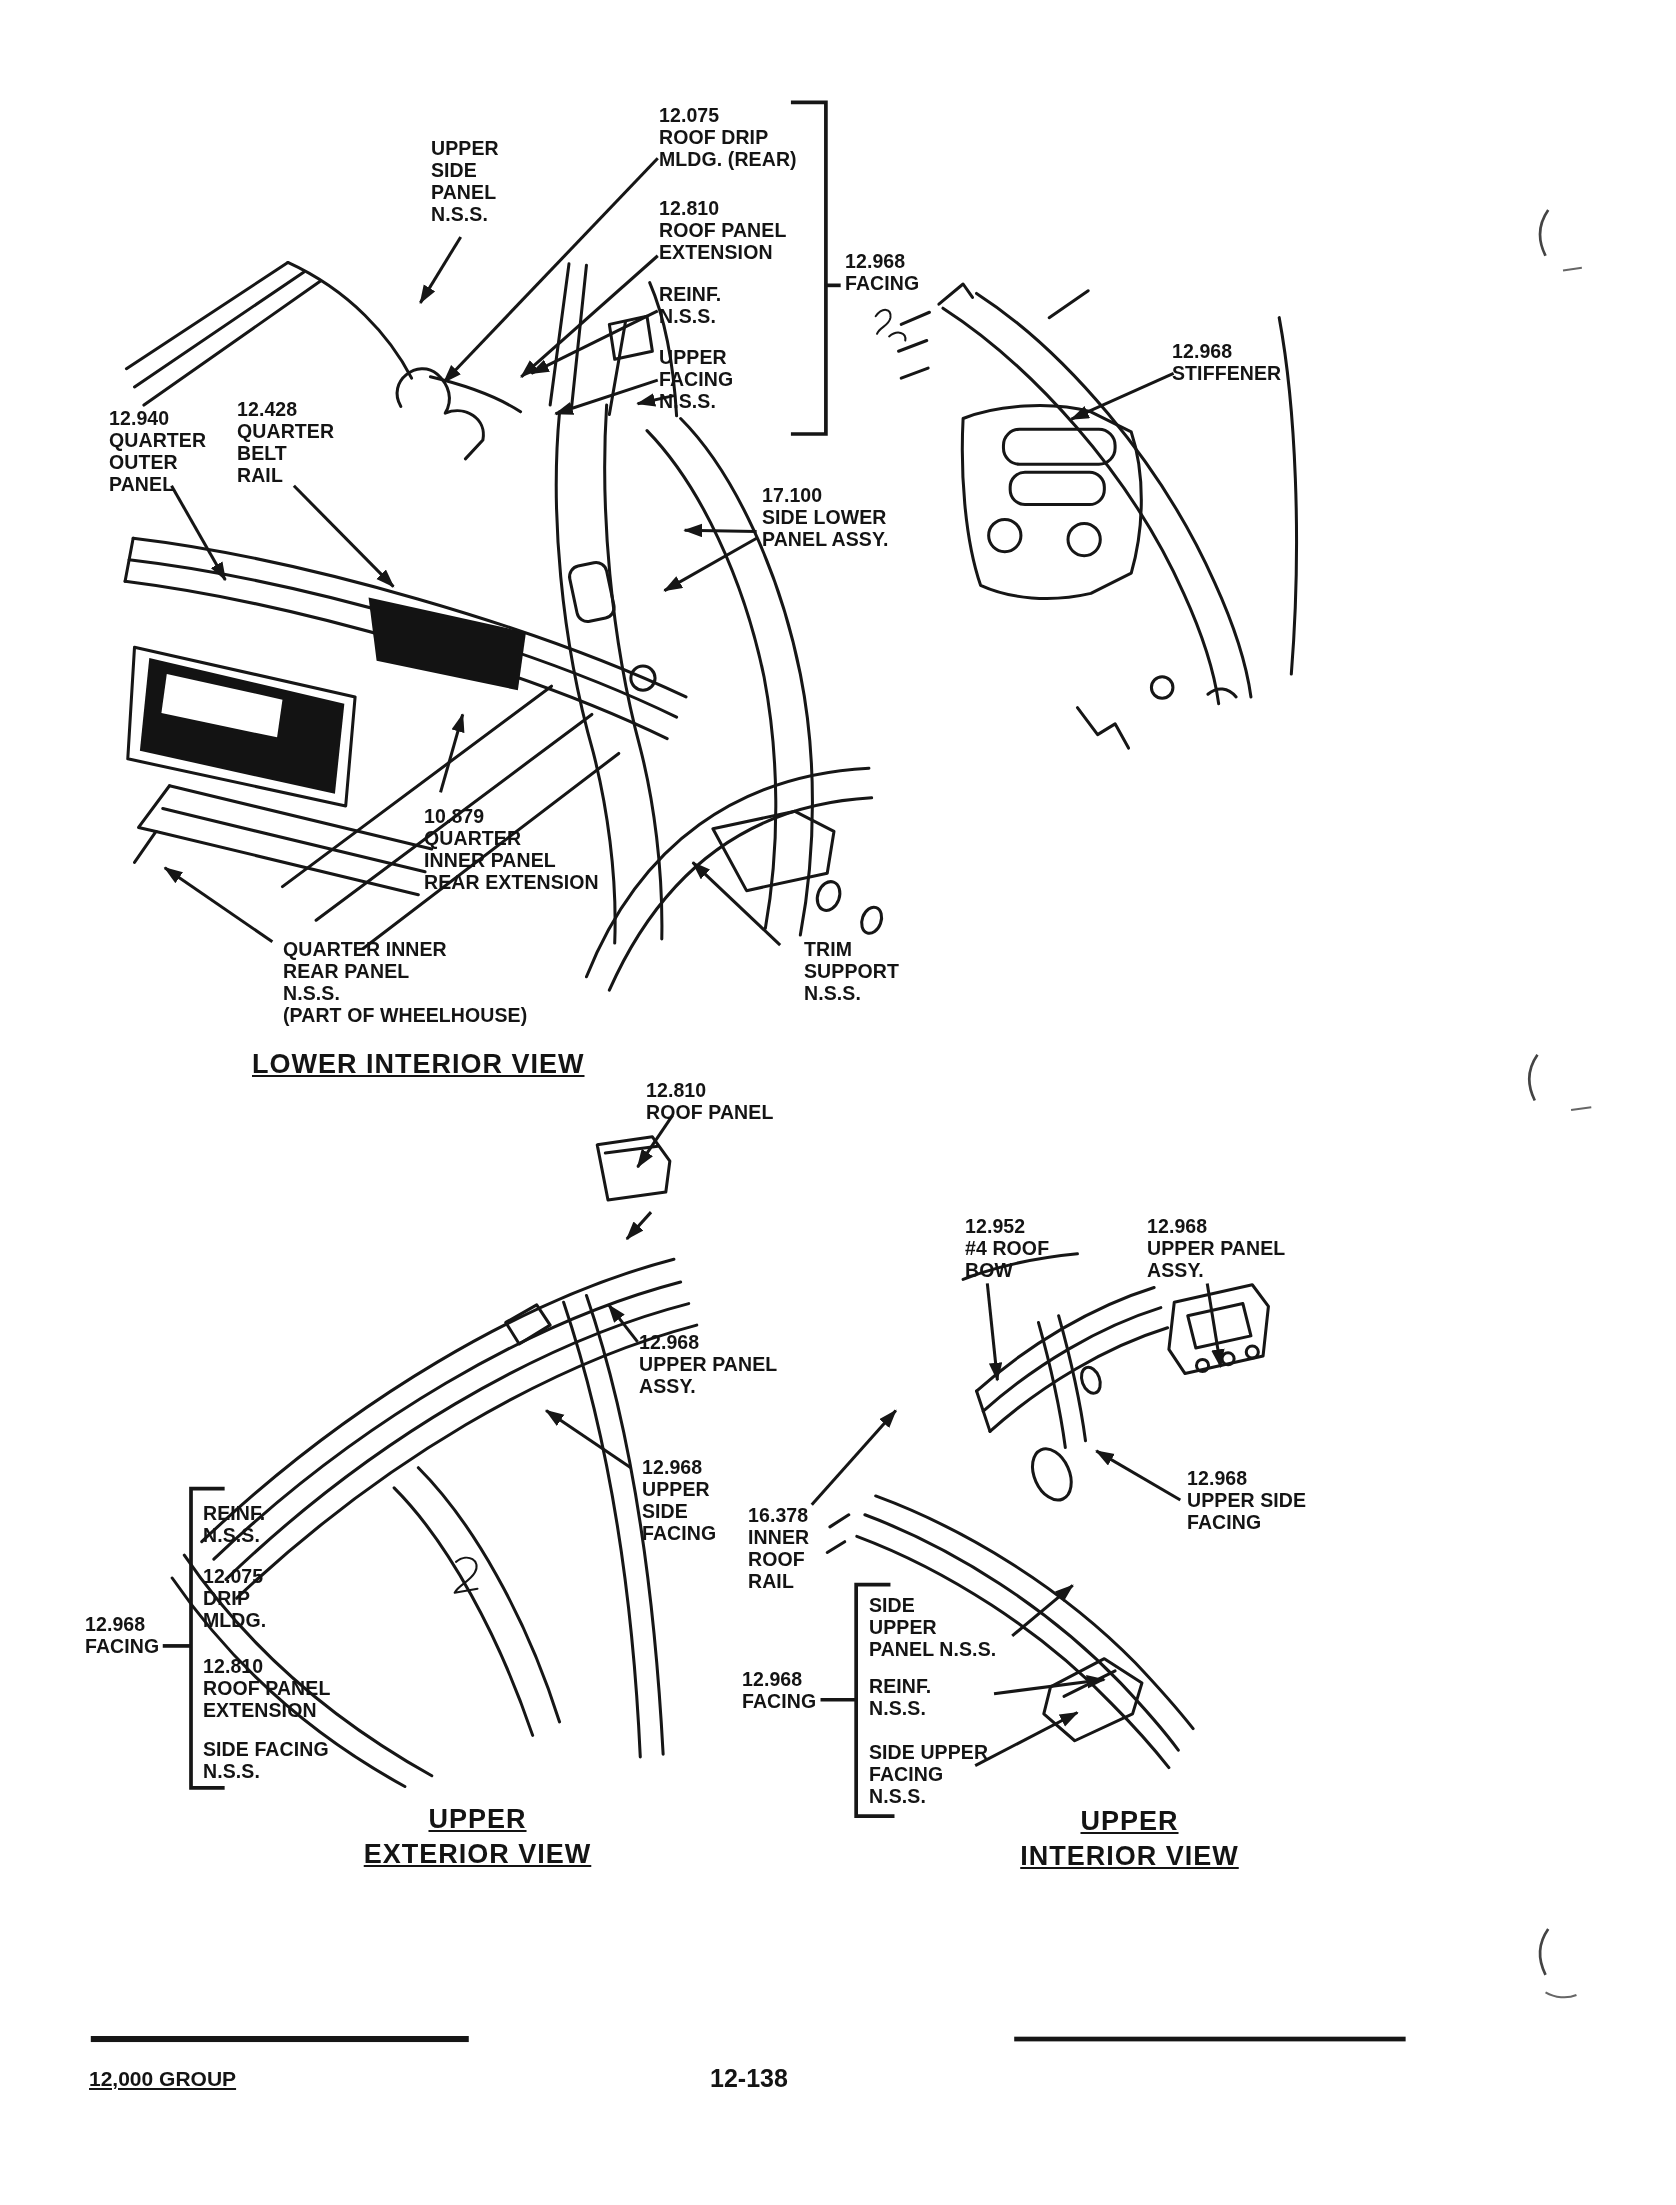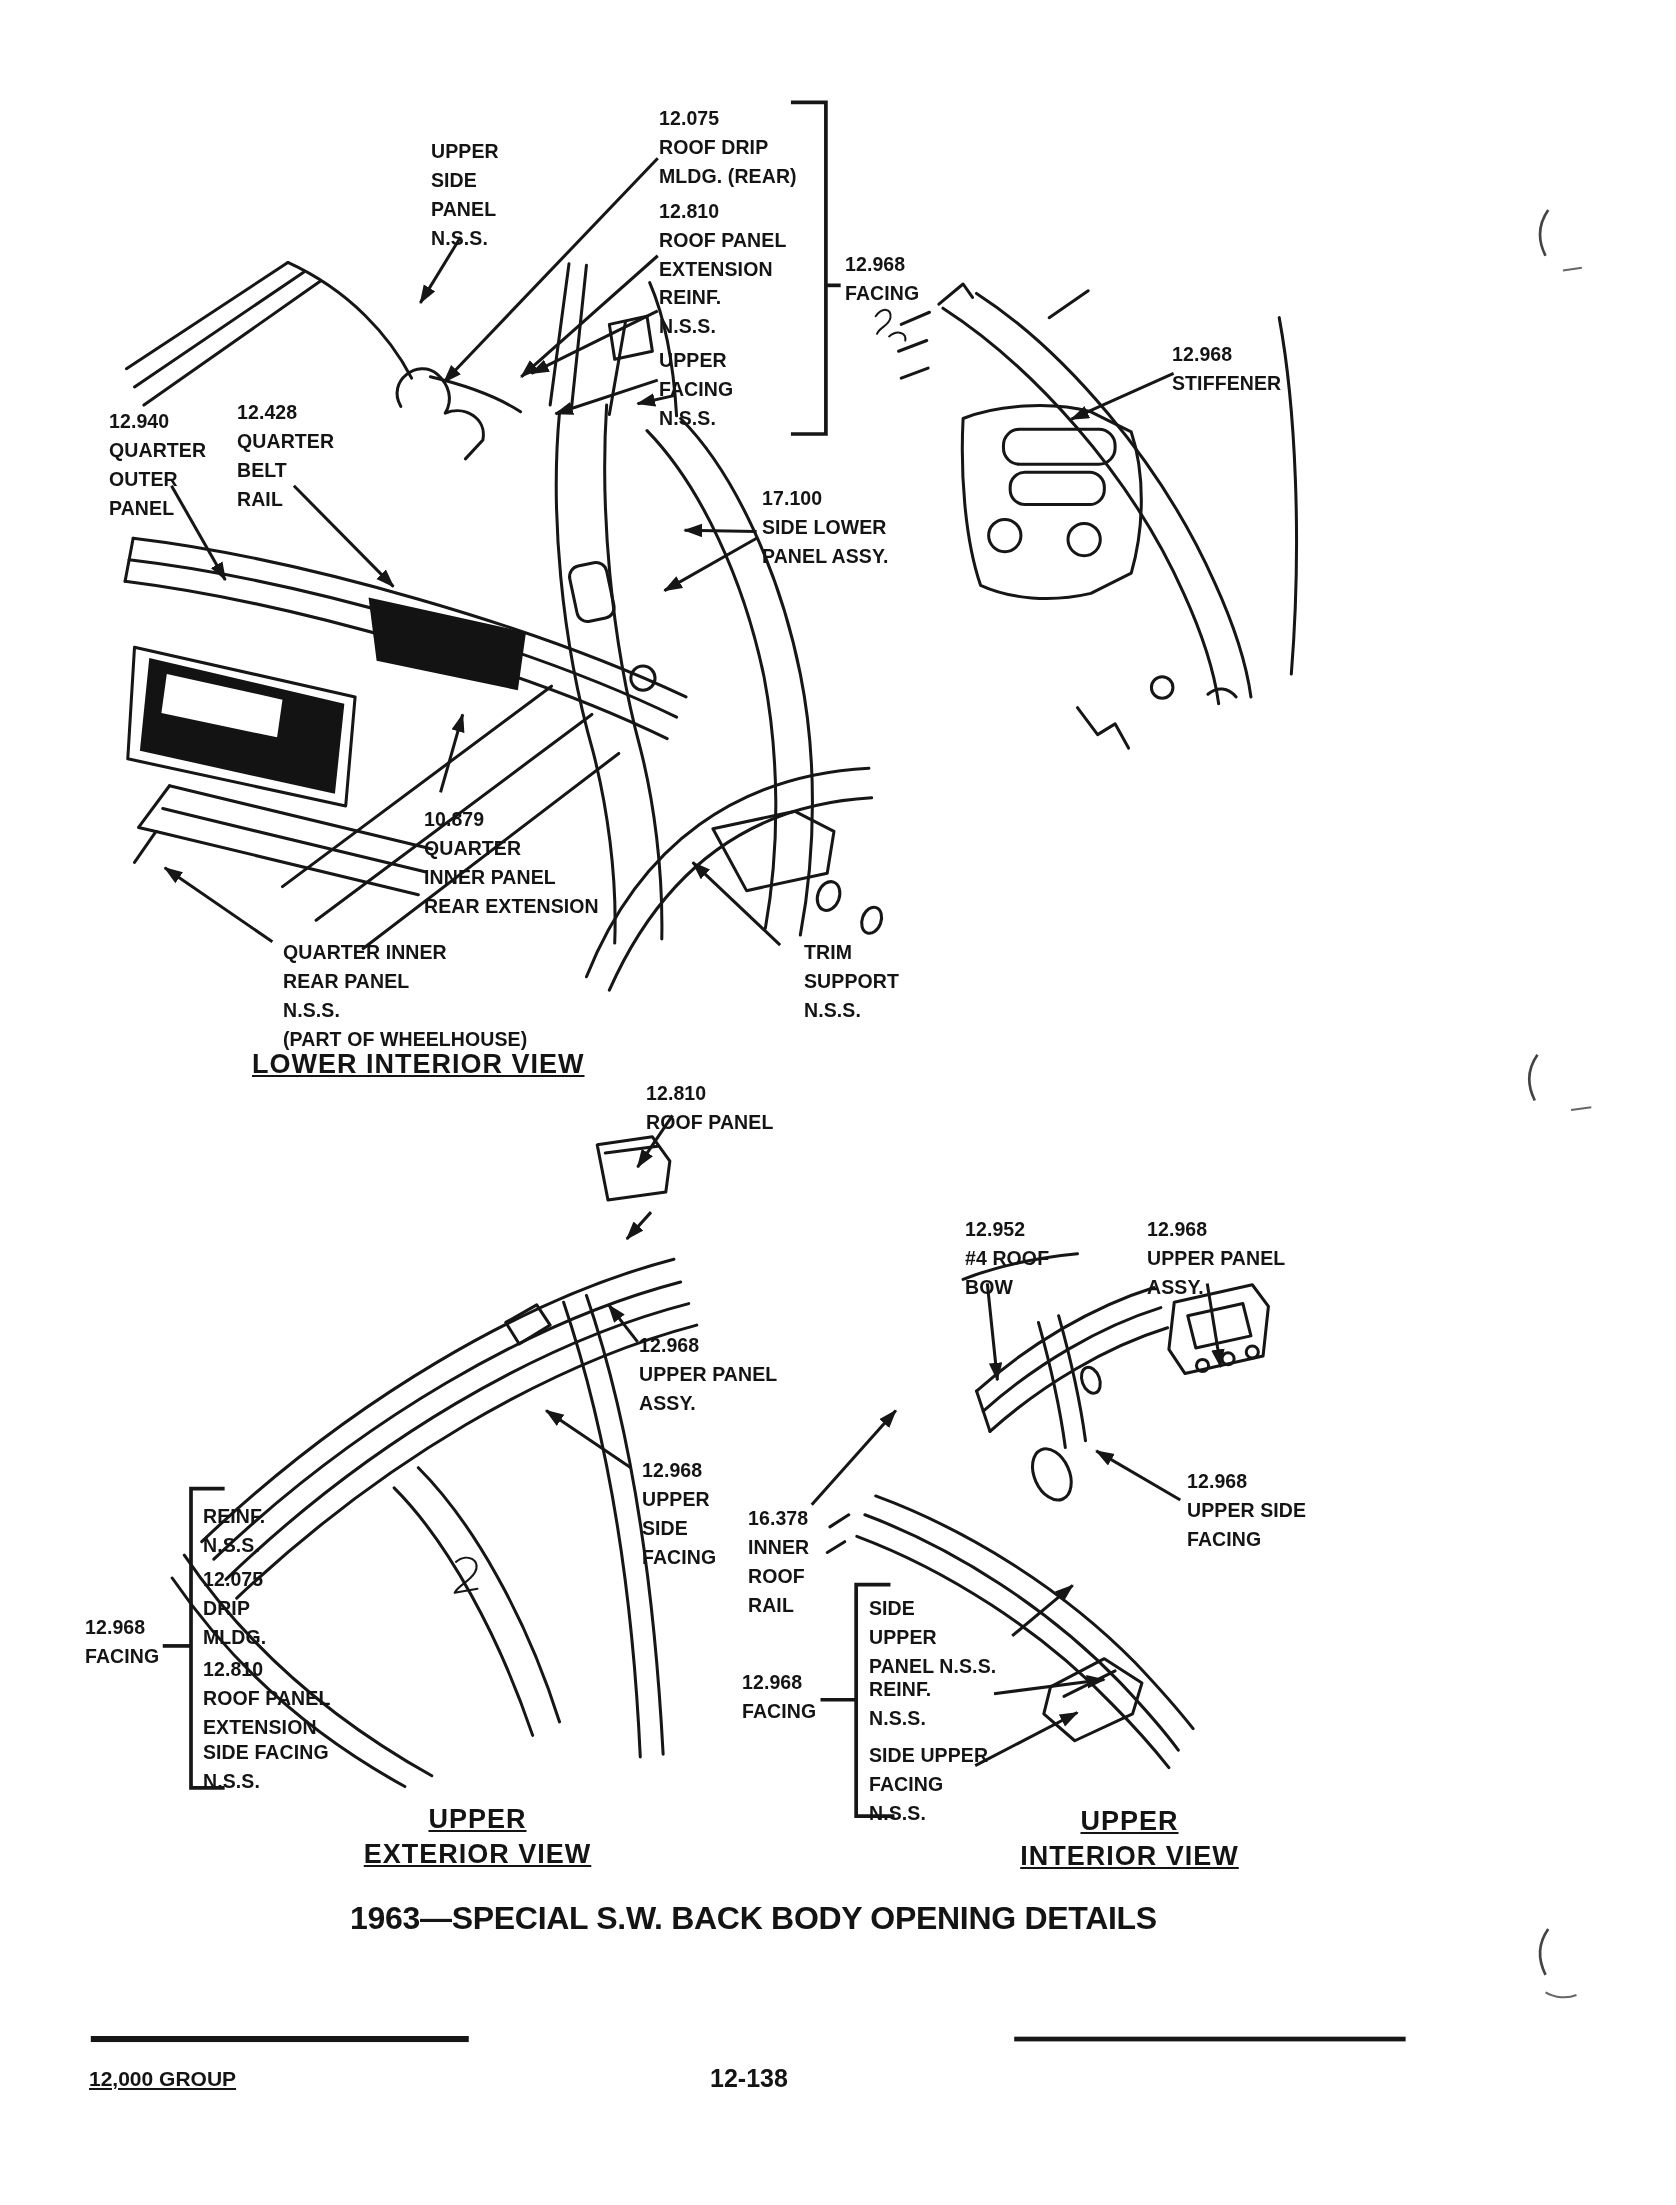--- a/index.html
+++ b/index.html
@@ -6,21 +6,21 @@
   #page{position:relative;width:1676px;height:2205px;background:#ffffff;overflow:hidden;
         font-family:"Liberation Sans",sans-serif;color:#141414;}
   #linework{position:absolute;left:0;top:0;width:1676px;height:2205px;}
   .ln{stroke:#161616;stroke-width:4.5;fill:none;stroke-linecap:round;stroke-linejoin:round;}
   .thin{stroke-width:3;}
   .bk{stroke:#161616;stroke-width:5.5;fill:none;stroke-linecap:butt;}
   .ld{stroke:#161616;stroke-width:4.5;fill:none;}
   .mark{stroke:#444;stroke-width:4;fill:none;}
   .mark2{stroke:#666;stroke-width:3;fill:none;}
   .fillb{fill:#131313;stroke:none;}
-  .lbl{position:absolute;font-size:19.5px;line-height:29px;font-weight:700;
+  .lbl{position:absolute;font-size:19.5px;line-height:22px;font-weight:700;
        letter-spacing:0.1px;white-space:pre-line;}
   .cap{position:absolute;font-size:27px;line-height:35px;font-weight:700;letter-spacing:1px;
        white-space:pre-line;text-decoration:underline;}
   .cap.center{text-align:center;}
   .title{position:absolute;font-size:32px;font-weight:700;letter-spacing:-0.3px;white-space:nowrap;}
   .foot{position:absolute;font-weight:700;}
 </style>
 </head>
 <body>
 
@@ -273,19 +273,18 @@
 UPPER
 PANEL N.S.S.</div>
   <div class="lbl" style="left:869px;top:1675px">REINF.
 N.S.S.</div>
   <div class="lbl" style="left:869px;top:1741px">SIDE UPPER
 FACING
 N.S.S.</div>
   <div class="cap center" style="left:975px;top:1804px;width:309px">UPPER
 INTERIOR VIEW</div>
 
-  <div class="title" style="left:350px;top:1900px">1963—SPECIAL S.W. BACK BODY OPENING DETAILS</div>
 
   <div class="foot" style="left:89px;top:2067px;font-size:21px;text-decoration:underline;">12,000 GROUP</div>
   <div class="foot" style="left:710px;top:2064px;font-size:25px;">12-138</div>
 
 </div>
 
 
 </body></html>

